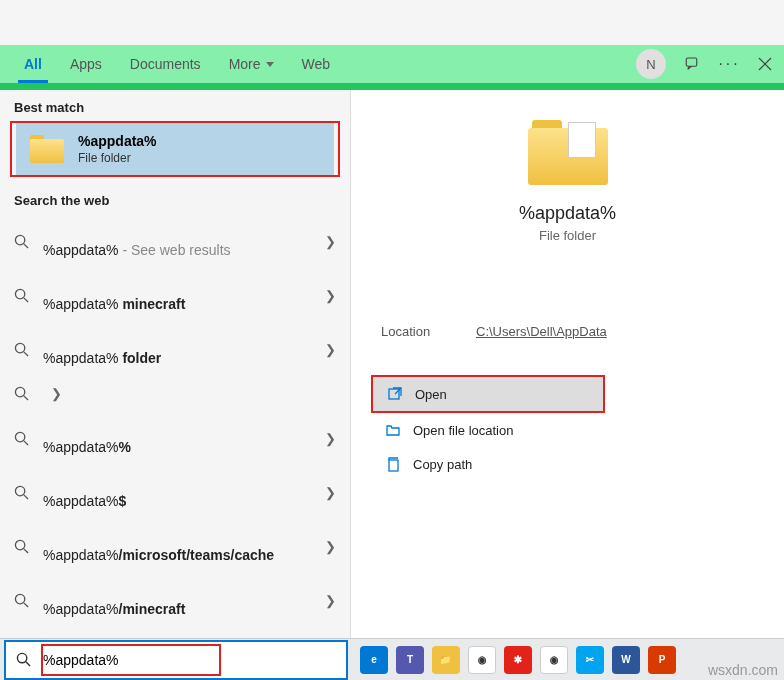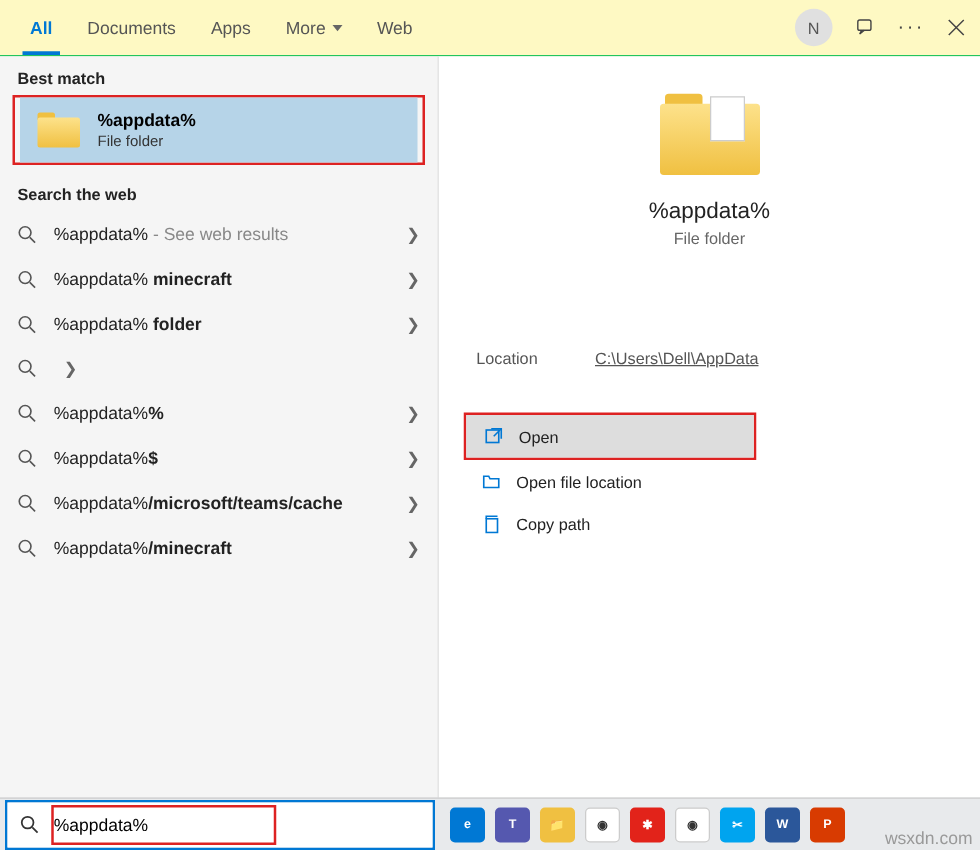--- a/index.html
+++ b/index.html
@@ -1,19 +1,19 @@
 <!DOCTYPE html>
 <html><head>
 <meta charset="utf-8">
 <style>
 * { margin: 0; padding: 0; box-sizing: border-box; font-family: "Segoe UI", sans-serif; }
 body { width: 784px; height: 680px; background: #f0f0f0; position: relative; overflow: hidden; }
 .window { width: 784px; height: 680px; background: #f5f5f5; display: flex; flex-direction: column; }
 
-.header { height: 45px; display: flex; align-items: center; padding: 0 10px; background: #fef9c3; border-bottom: 1px solid #22c55e; }
+.header { height: 45px; display: flex; align-items: center; padding: 0 10px; background: #86efac; border-bottom: 7px solid #22c55e; margin-top: 45px; }
 .tabs { display: flex; gap: 0; flex: 1; align-items: center; height: 100%; }
 .tab { padding: 0 14px; height: 100%; display: flex; align-items: center; font-size: 14px; color: #555; cursor: pointer; position: relative; }
 .tab.active { color: #0078d4; font-weight: 600; }
 .tab.active::after { content: ''; position: absolute; bottom: 0; left: 8px; right: 8px; height: 3px; background: #0078d4; }
 .chev-down { width: 0; height: 0; border-left: 4px solid transparent; border-right: 4px solid transparent; border-top: 5px solid #666; display: inline-block; margin-left: 5px; }
 
 .hcontrols { display: flex; align-items: center; gap: 18px; }
 .avatar { width: 30px; height: 30px; border-radius: 50%; background: #e0e0e0; display: flex; align-items: center; justify-content: center; font-size: 13px; color: #555; }
 .ctrl-icon { width: 18px; height: 18px; color: #444; cursor: pointer; display:flex; align-items:center; justify-content:center; }
 .dots { font-size: 16px; color: #444; letter-spacing: 2px; }
@@ -29,21 +29,21 @@
 .best-match { display: flex; align-items: center; padding: 10px 14px; background: #b6d4e8; margin: 0 4px; }
 .bm-wrap { margin: 0 10px 6px 10px; }
 .folder-lg { width: 34px; height: 28px; position: relative; margin-right: 14px; flex-shrink:0; }
 .folder-lg::before { content:''; position:absolute; top:0; left:0; width:14px; height:6px; background:#f0c041; border-radius:2px 2px 0 0; }
 .folder-lg::after { content:''; position:absolute; top:4px; left:0; width:34px; height:24px; background:linear-gradient(#fde28b,#f0c041); border-radius:2px; }
 .bm-text .title { font-size: 14px; font-weight: 600; color: #000; }
 .bm-text .sub { font-size: 12px; color: #333; margin-top: 2px; }
 
 .result { display: flex; align-items: center; padding: 10px 14px; cursor: pointer; font-size: 14px; color: #222; }
 .mag { width: 15px; height: 15px; margin-right: 14px; flex-shrink:0; }
-.result .txt { flex: 1; }
+.result .txt { flex: 1; margin-top: 18px; }
 .result .bold { font-weight: 600; }
 .result .muted { color: #888; }
 .result .chev { color: #666; font-size: 13px; margin-left: 8px; }
 
 .right { flex: 1; background: #fff; border-left: 1px solid #ddd; padding: 30px 20px; display: flex; flex-direction: column; align-items: center; }
 .right .bigfolder { width: 80px; height: 65px; position: relative; margin-bottom: 18px; }
 .right .bigfolder::before { content:''; position:absolute; top:0; left:4px; width:30px; height:12px; background:#f0c041; border-radius:3px 3px 0 0; }
 .right .bigfolder::after { content:''; position:absolute; top:8px; left:0; width:80px; height:57px; background:linear-gradient(#fde28b,#f0c041); border-radius:3px; }
 .paper { position:absolute; top:2px; right:12px; width:28px; height:36px; background:#fff; border:1px solid #ccc; z-index:1; }
 .right .rtitle { font-size: 18px; color: #222; margin-bottom: 4px; }
@@ -71,24 +71,24 @@
 </head>
 <body>
 
 <div class="window">
   <div class="header">
     <div class="tabs">
       <div class="tab active">
           <span>All</span>
         </div>
       <div class="tab">
+          <span>Apps</span>
+        </div>
+      <div class="tab">
           <span>Documents</span>
-        </div>
-      <div class="tab">
-          <span>Apps</span>
         </div>
       <div class="tab">
           <span>More</span>
           <span class="chev-down"></span>
         </div>
       <div class="tab">
           <span>Web</span>
         </div>
     </div>
     <div class="hcontrols">

